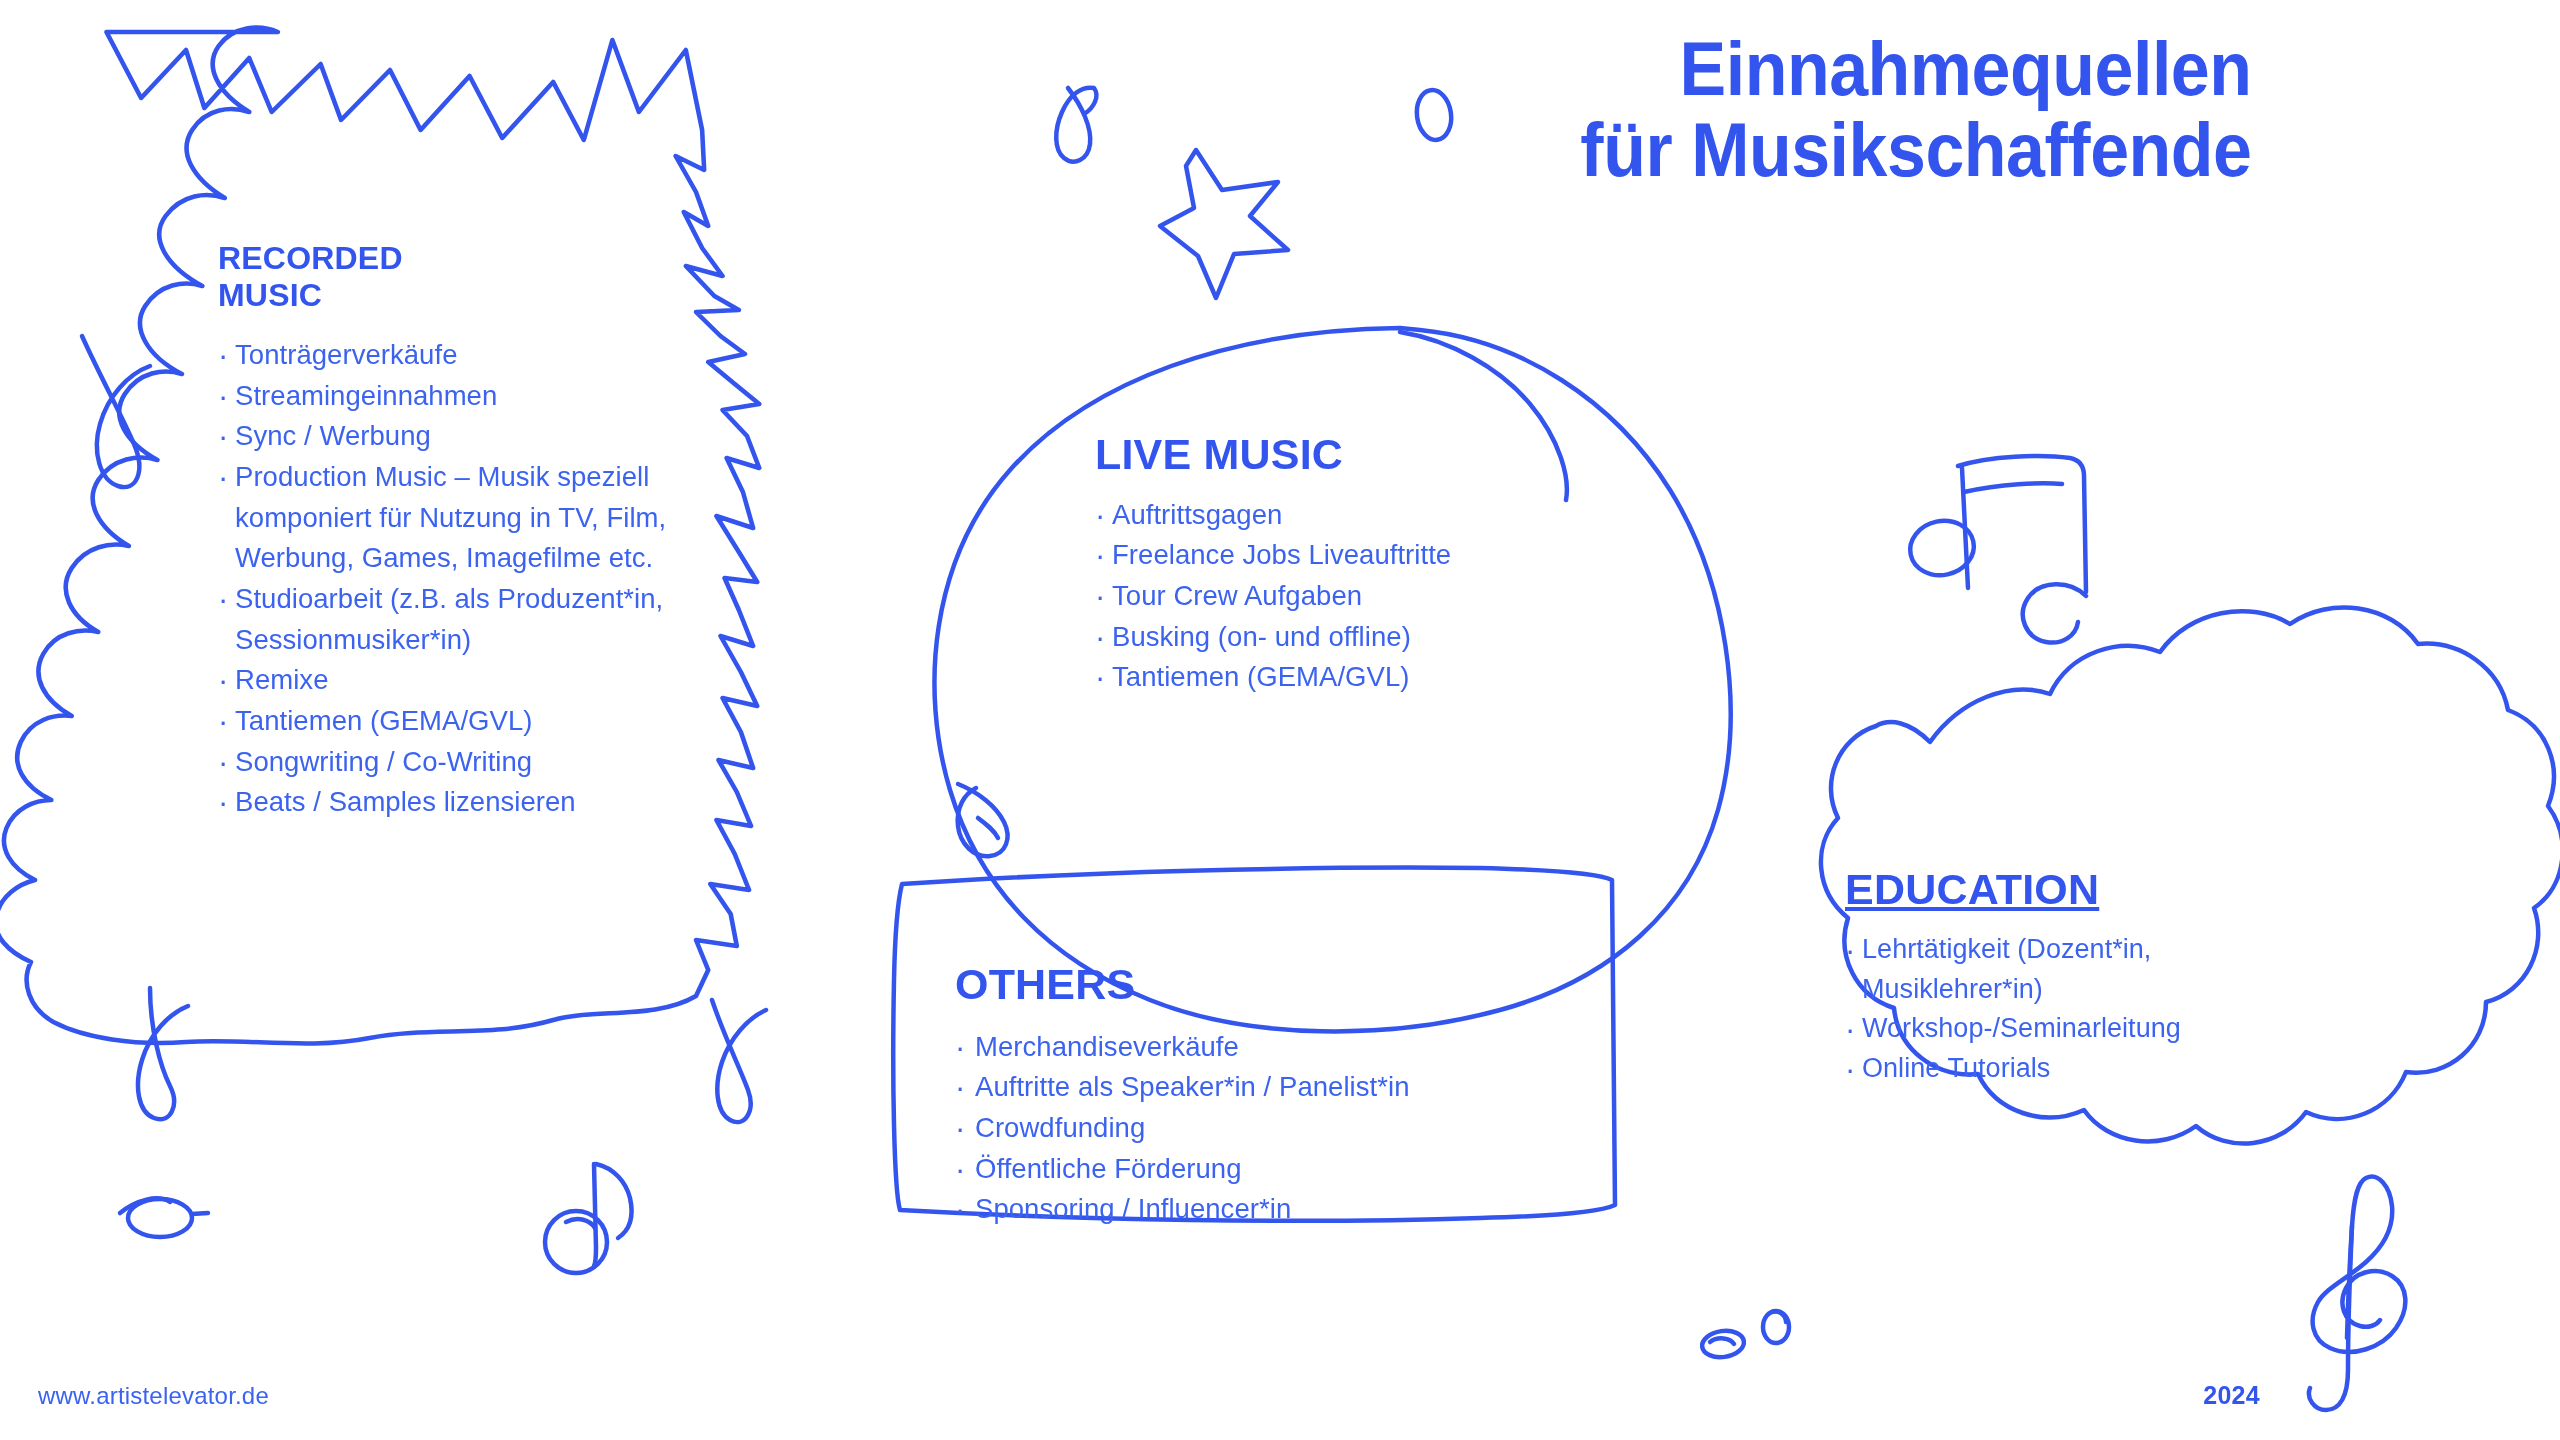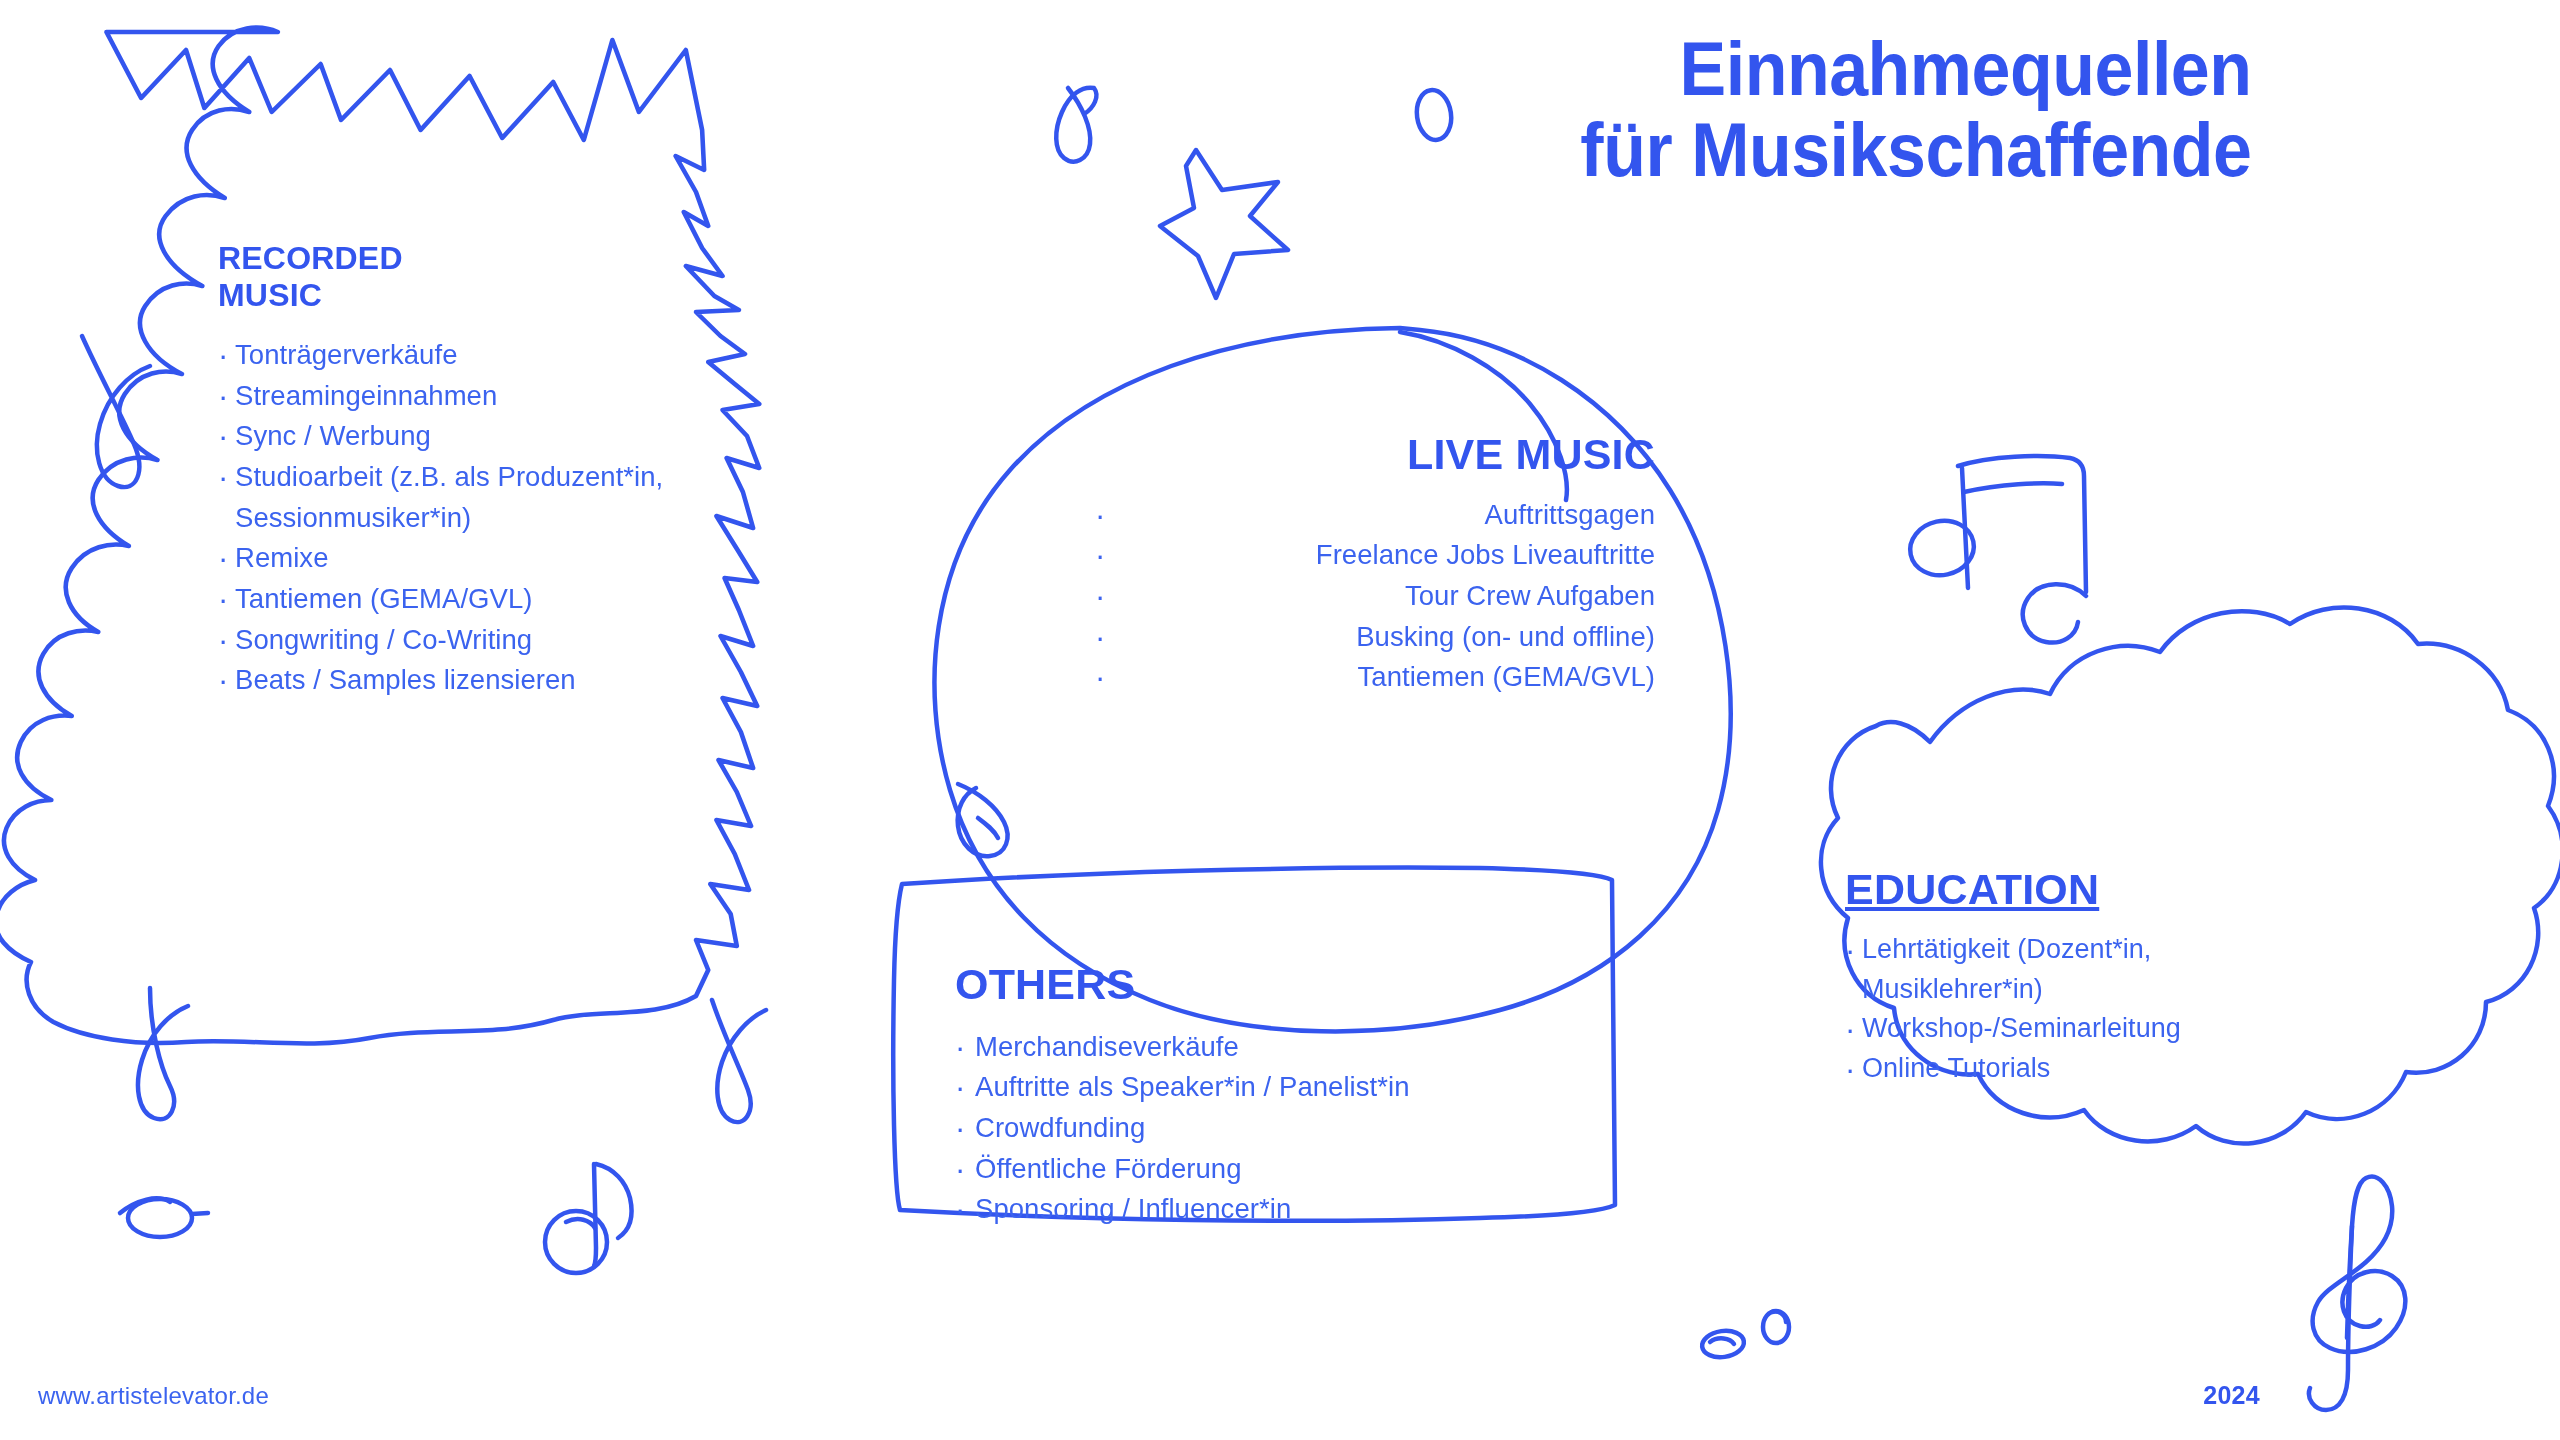--- a/index.html
+++ b/index.html
@@ -64,21 +64,21 @@
     left: 0; top: -1px;
     font-size: 31px;
     line-height: 1.42;
     color: #3B63EF;
   }
   .card-list li .cont { display: block; padding-left: 0; }
 
   
   #card-recorded { left: 218px; top: 240px; width: 600px; }
   #card-recorded .card-heading { font-size: 32px; line-height: 1.17; }
-  #card-live { left: 1095px; top: 430px; width: 560px; text-align: right; }
+  #card-live { left: 1095px; top: 430px; width: 560px; }
   #card-live .card-heading { margin-bottom: 16px; }
   #card-others { left: 955px; top: 960px; width: 640px; }
   #card-others .card-heading { margin-bottom: 18px; }
   #card-others .card-list li { padding-left: 20px; }
   #card-education { left: 1845px; top: 865px; width: 540px; }
   #card-education .card-heading { margin-bottom: 16px; text-decoration: underline; }
   #card-education .card-list li { font-size: 27px; }
 
   
   .footer-left {
@@ -262,20 +262,24 @@
   <div class="title">Einnahmequellen
 für Musikschaffende</div>
 
   <div class="card" id="card-recorded">
     <div class="card-heading">RECORDED
 MUSIC</div>
     <ul class="card-list">
       <li><span>Tonträgerverkäufe</span></li>
       <li><span>Streamingeinnahmen</span></li>
       <li><span>Sync / Werbung</span></li>
+      <li><span>Production Music – Musik speziell</span>
+        <span class="cont">komponiert für Nutzung in TV, Film,</span>
+        <span class="cont">Werbung, Games, Imagefilme etc.</span>
+      </li>
       <li><span>Studioarbeit (z.B. als Produzent*in,</span>
         <span class="cont">Sessionmusiker*in)</span>
       </li>
       <li><span>Remixe</span></li>
       <li><span>Tantiemen (GEMA/GVL)</span></li>
       <li><span>Songwriting / Co-Writing</span></li>
       <li><span>Beats / Samples lizensieren</span></li>
     </ul>
   </div>
 

